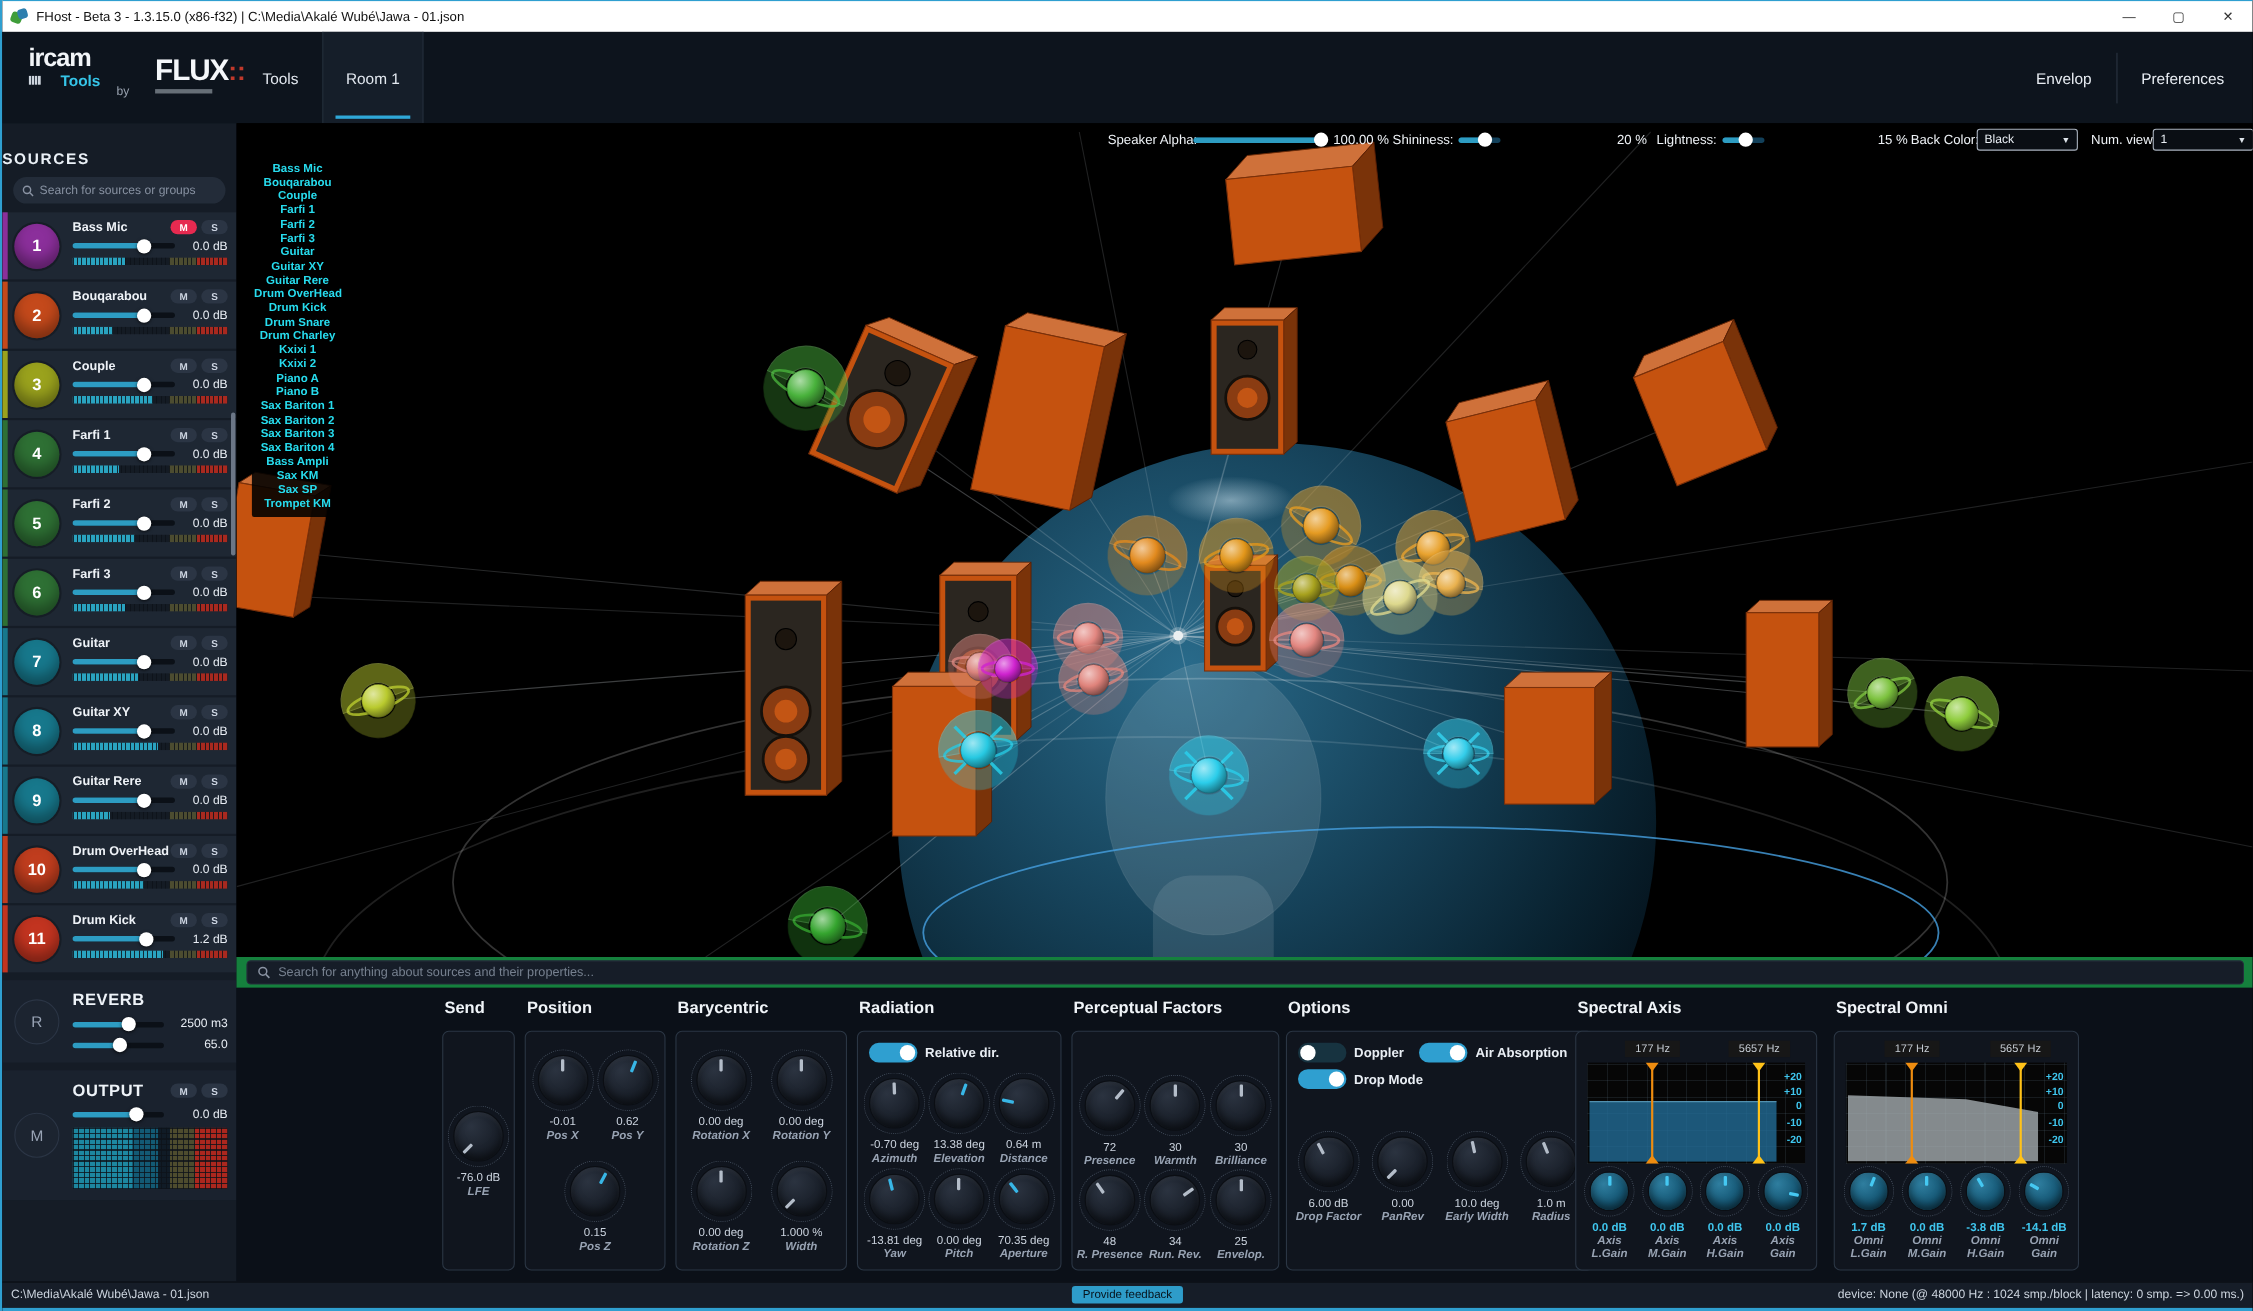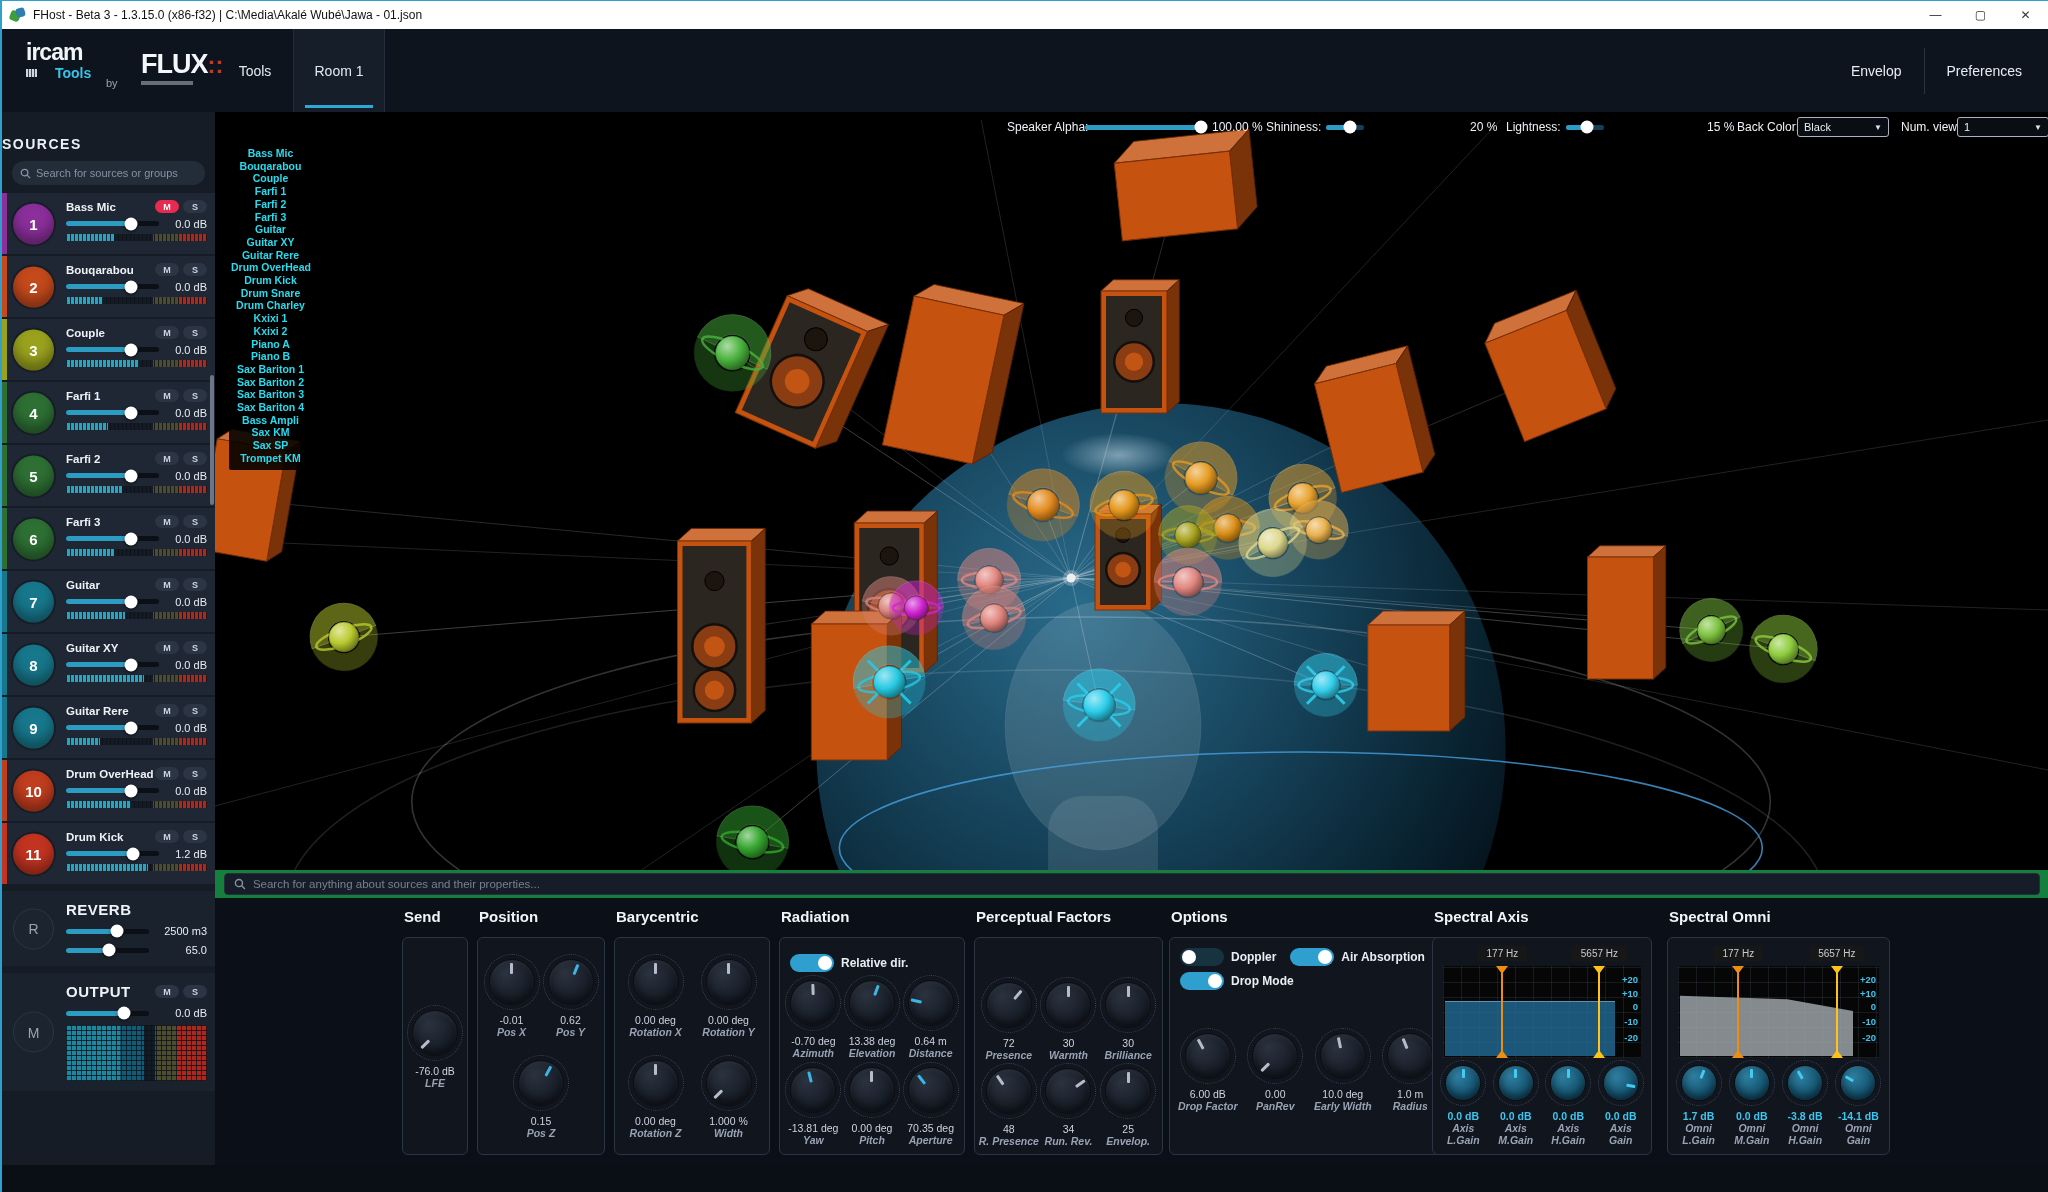--- a/index.html
+++ b/index.html
@@ -82,21 +82,21 @@
 
 .searchrow{position:relative;height:28px;background:#15803d;display:flex;align-items:center;padding:0 8px 0 9px}
 .bigsearch{flex:1;height:22px;border-radius:4px;background:#161d28;border:1px solid #252e3b;display:flex;align-items:center;gap:7px;padding:0 9px}
 .bigsearch input{background:transparent;border:none;outline:none;color:#cdd5e0;font-size:11.5px;width:100%}
 .bigsearch input::placeholder{color:#76808f}
 
 .panels{position:relative;flex:1;background:#0b1018}
 .panel{position:absolute;top:2px;bottom:10px}
 .ptitle{position:absolute;top:8px;left:2px;font-size:15px;font-weight:bold;color:#f0f4f8;white-space:nowrap}
 .pbox{position:absolute;left:0;right:0;top:37px;bottom:0;border:1px solid #2b3644;border-radius:6px;background:#10151e;display:flex;flex-direction:column;padding:8px 4px 6px 4px}
-.togrow{display:flex;flex-wrap:wrap;align-items:flex-end;gap:6px 14px;padding:2px 6px;min-height:28px}
+.togrow{display:flex;flex-wrap:wrap;align-items:flex-start;gap:6px 14px;padding:2px 6px;min-height:28px}
 .tog{display:flex;align-items:center;gap:7px}
 .tgl{position:relative;width:44px;height:18px;border-radius:9px}
 .tgl.on{background:#2f9fd0}.tgl.off{background:#173340}
 .tgl .tk{position:absolute;top:2px;width:14px;height:14px;border-radius:50%;background:#fff}
 .tgl.on .tk{right:2px}.tgl.off .tk{left:2px}
 .toglabel{font-size:12px;font-weight:bold;color:#e9eef4}
 .spacer{min-height:30px}
 .krow{flex:1;display:flex;flex-wrap:wrap;align-content:space-around;justify-content:space-around}
 .cell{display:flex;flex-direction:column;align-items:center}
 .cell.c1{width:100%}.cell.c2{width:50%}.cell.c3{width:33.3%}.cell.c4{width:25%}
@@ -1326,13 +1326,19 @@
                   <div class="kval sp">-14.1 dB</div>
                   <div class="klabel">Omni<br>Gain</div>
                 </div>
               </div>
             </div>
           </div>
         </div>
     </div>
   </div>
 
+  <div class="statusbar">
+    <span class="st-path">C:\Media\Akalé Wubé\Jawa - 01.json</span>
+    <button class="st-btn">Provide feedback</button>
+    <span class="st-dev">device: None (@ 48000 Hz : 1024 smp./block | latency: 0 smp. =&gt; 0.00 ms.)</span>
+    <span class="cyanline"></span>
+  </div>
 </div>
 
 </body></html>

